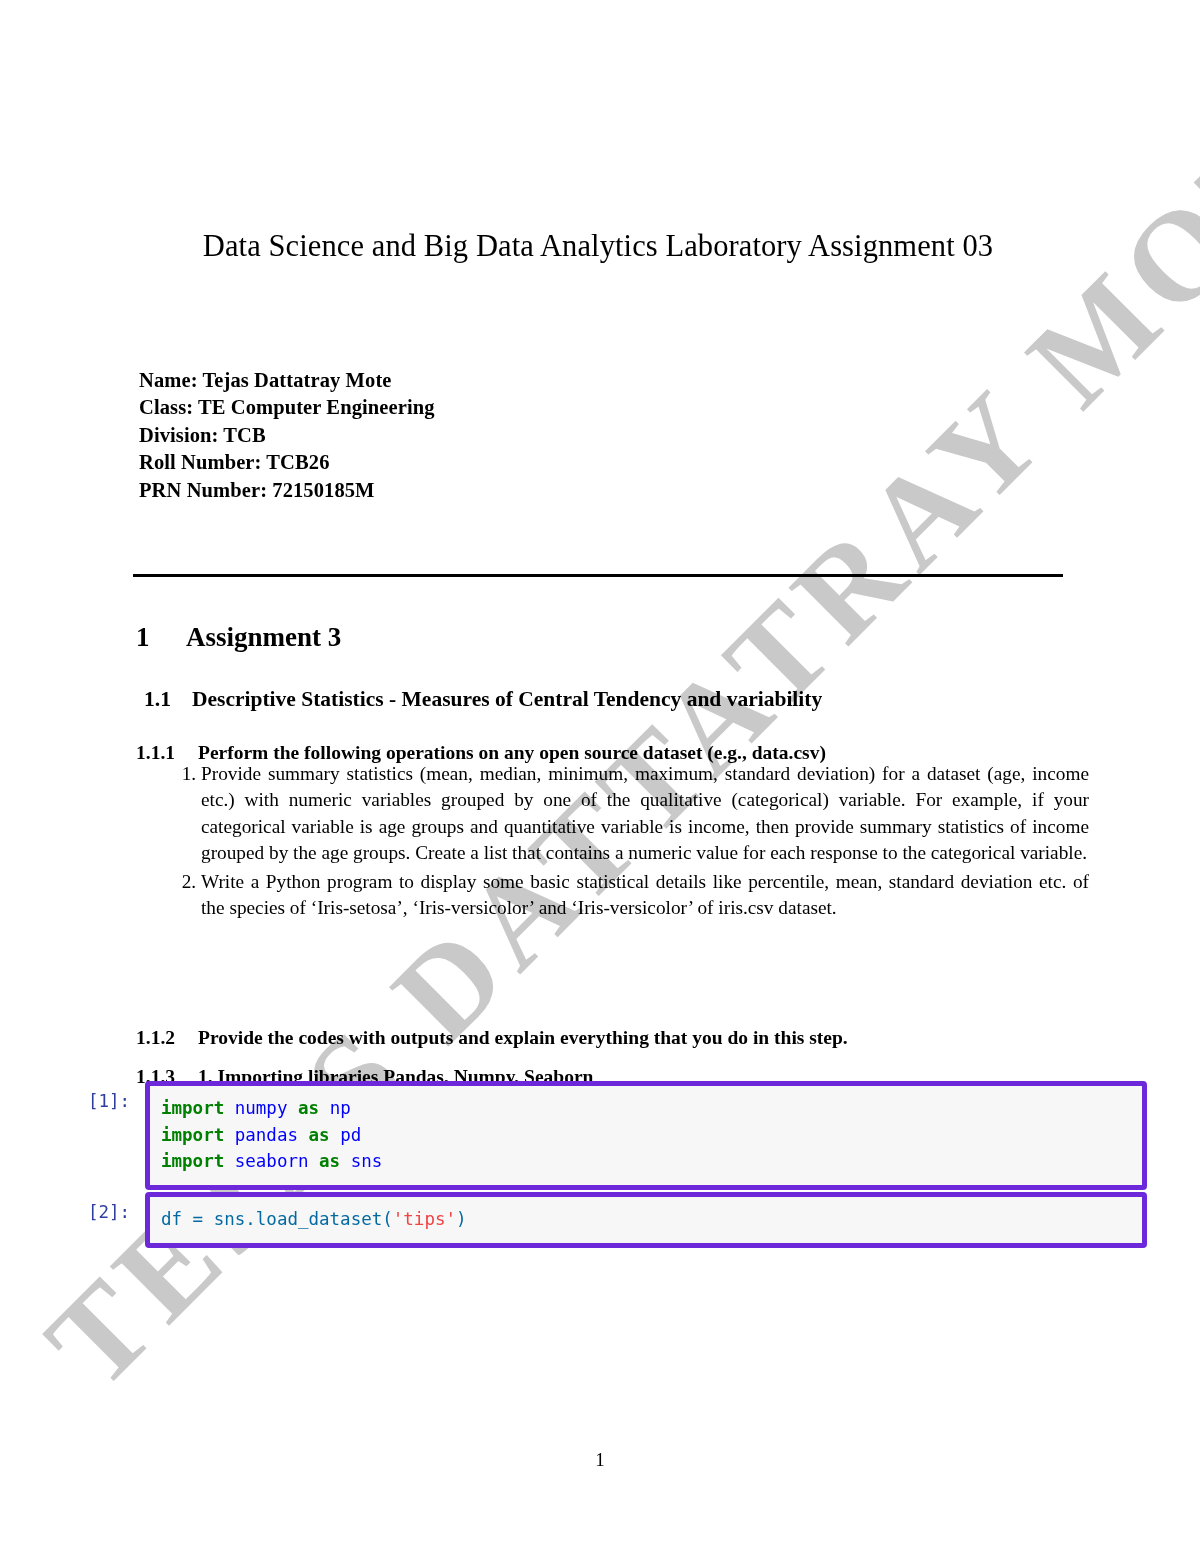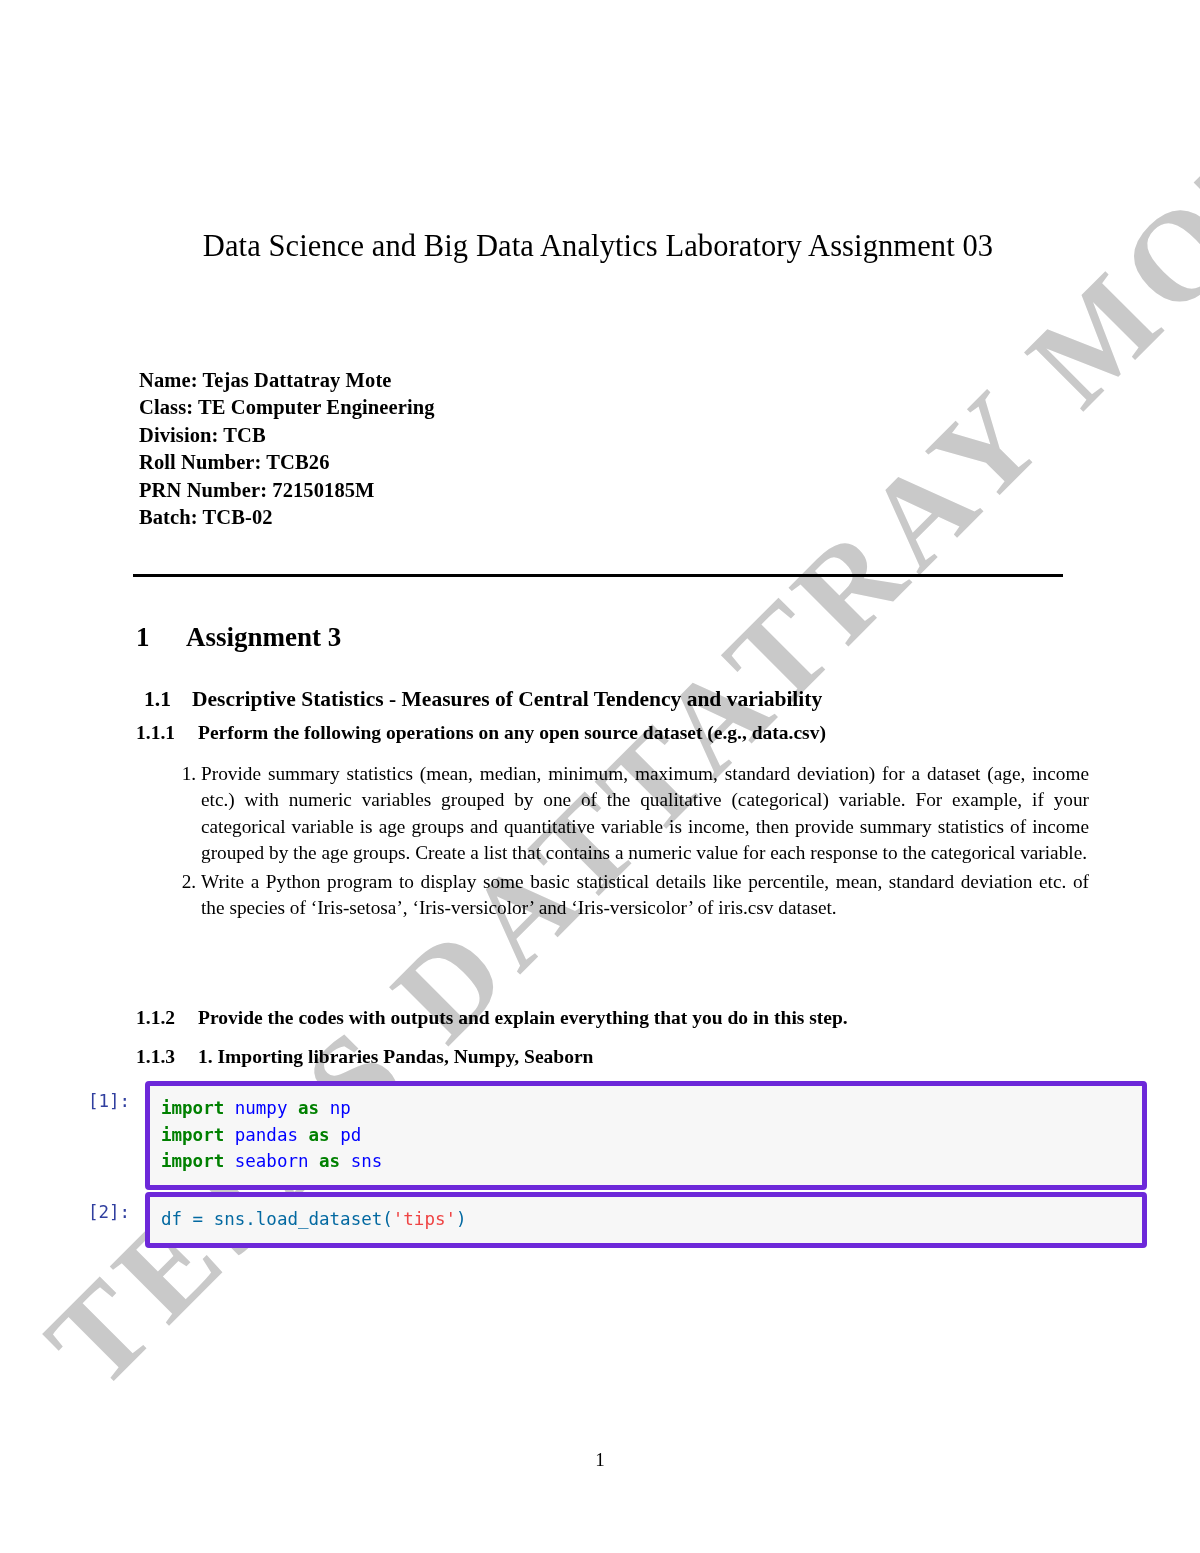--- a/index.html
+++ b/index.html
@@ -119,21 +119,21 @@
   h3.sec {
     position: absolute;
     left: 136px;
     top: 722px;
     margin: 0;
     font-size: 19.5px;
     font-weight: 700;
     line-height: 1.15;
     white-space: nowrap;
   }
-  h3.sec .num { display: inline-block; min-width: 62px; }
+  h3.sec .num { display: inline-block; min-width: 62px; margin-top: 20px; }
 
   h3.sec-112 { top: 1007px; }
   h3.sec-113 { top: 1046px; }
 
   ol.items {
     position: absolute;
     left: 167px;
     top: 761px;
     width: 900px;
     margin: 0;
@@ -209,21 +209,20 @@
   <div id="content">
 
     <div class="doc-title">Data Science and Big Data Analytics Laboratory Assignment 03</div>
 
     <div class="meta-block">
       <div class="meta-line">Name: Tejas Dattatray Mote</div>
       <div class="meta-line">Class: TE Computer Engineering</div>
       <div class="meta-line">Division: TCB</div>
       <div class="meta-line">Roll Number: TCB26</div>
       <div class="meta-line">PRN Number: 72150185M</div>
-      <div class="meta-line">Batch: TCB-02</div>
     </div>
 
     <div class="rule"></div>
 
     <h1 class="sec">
       <span class="num">1</span><span>Assignment 3</span>
     </h1>
 
     <h2 class="sec">
       <span class="num">1.1</span><span>Descriptive Statistics - Measures of Central Tendency and variability</span>

